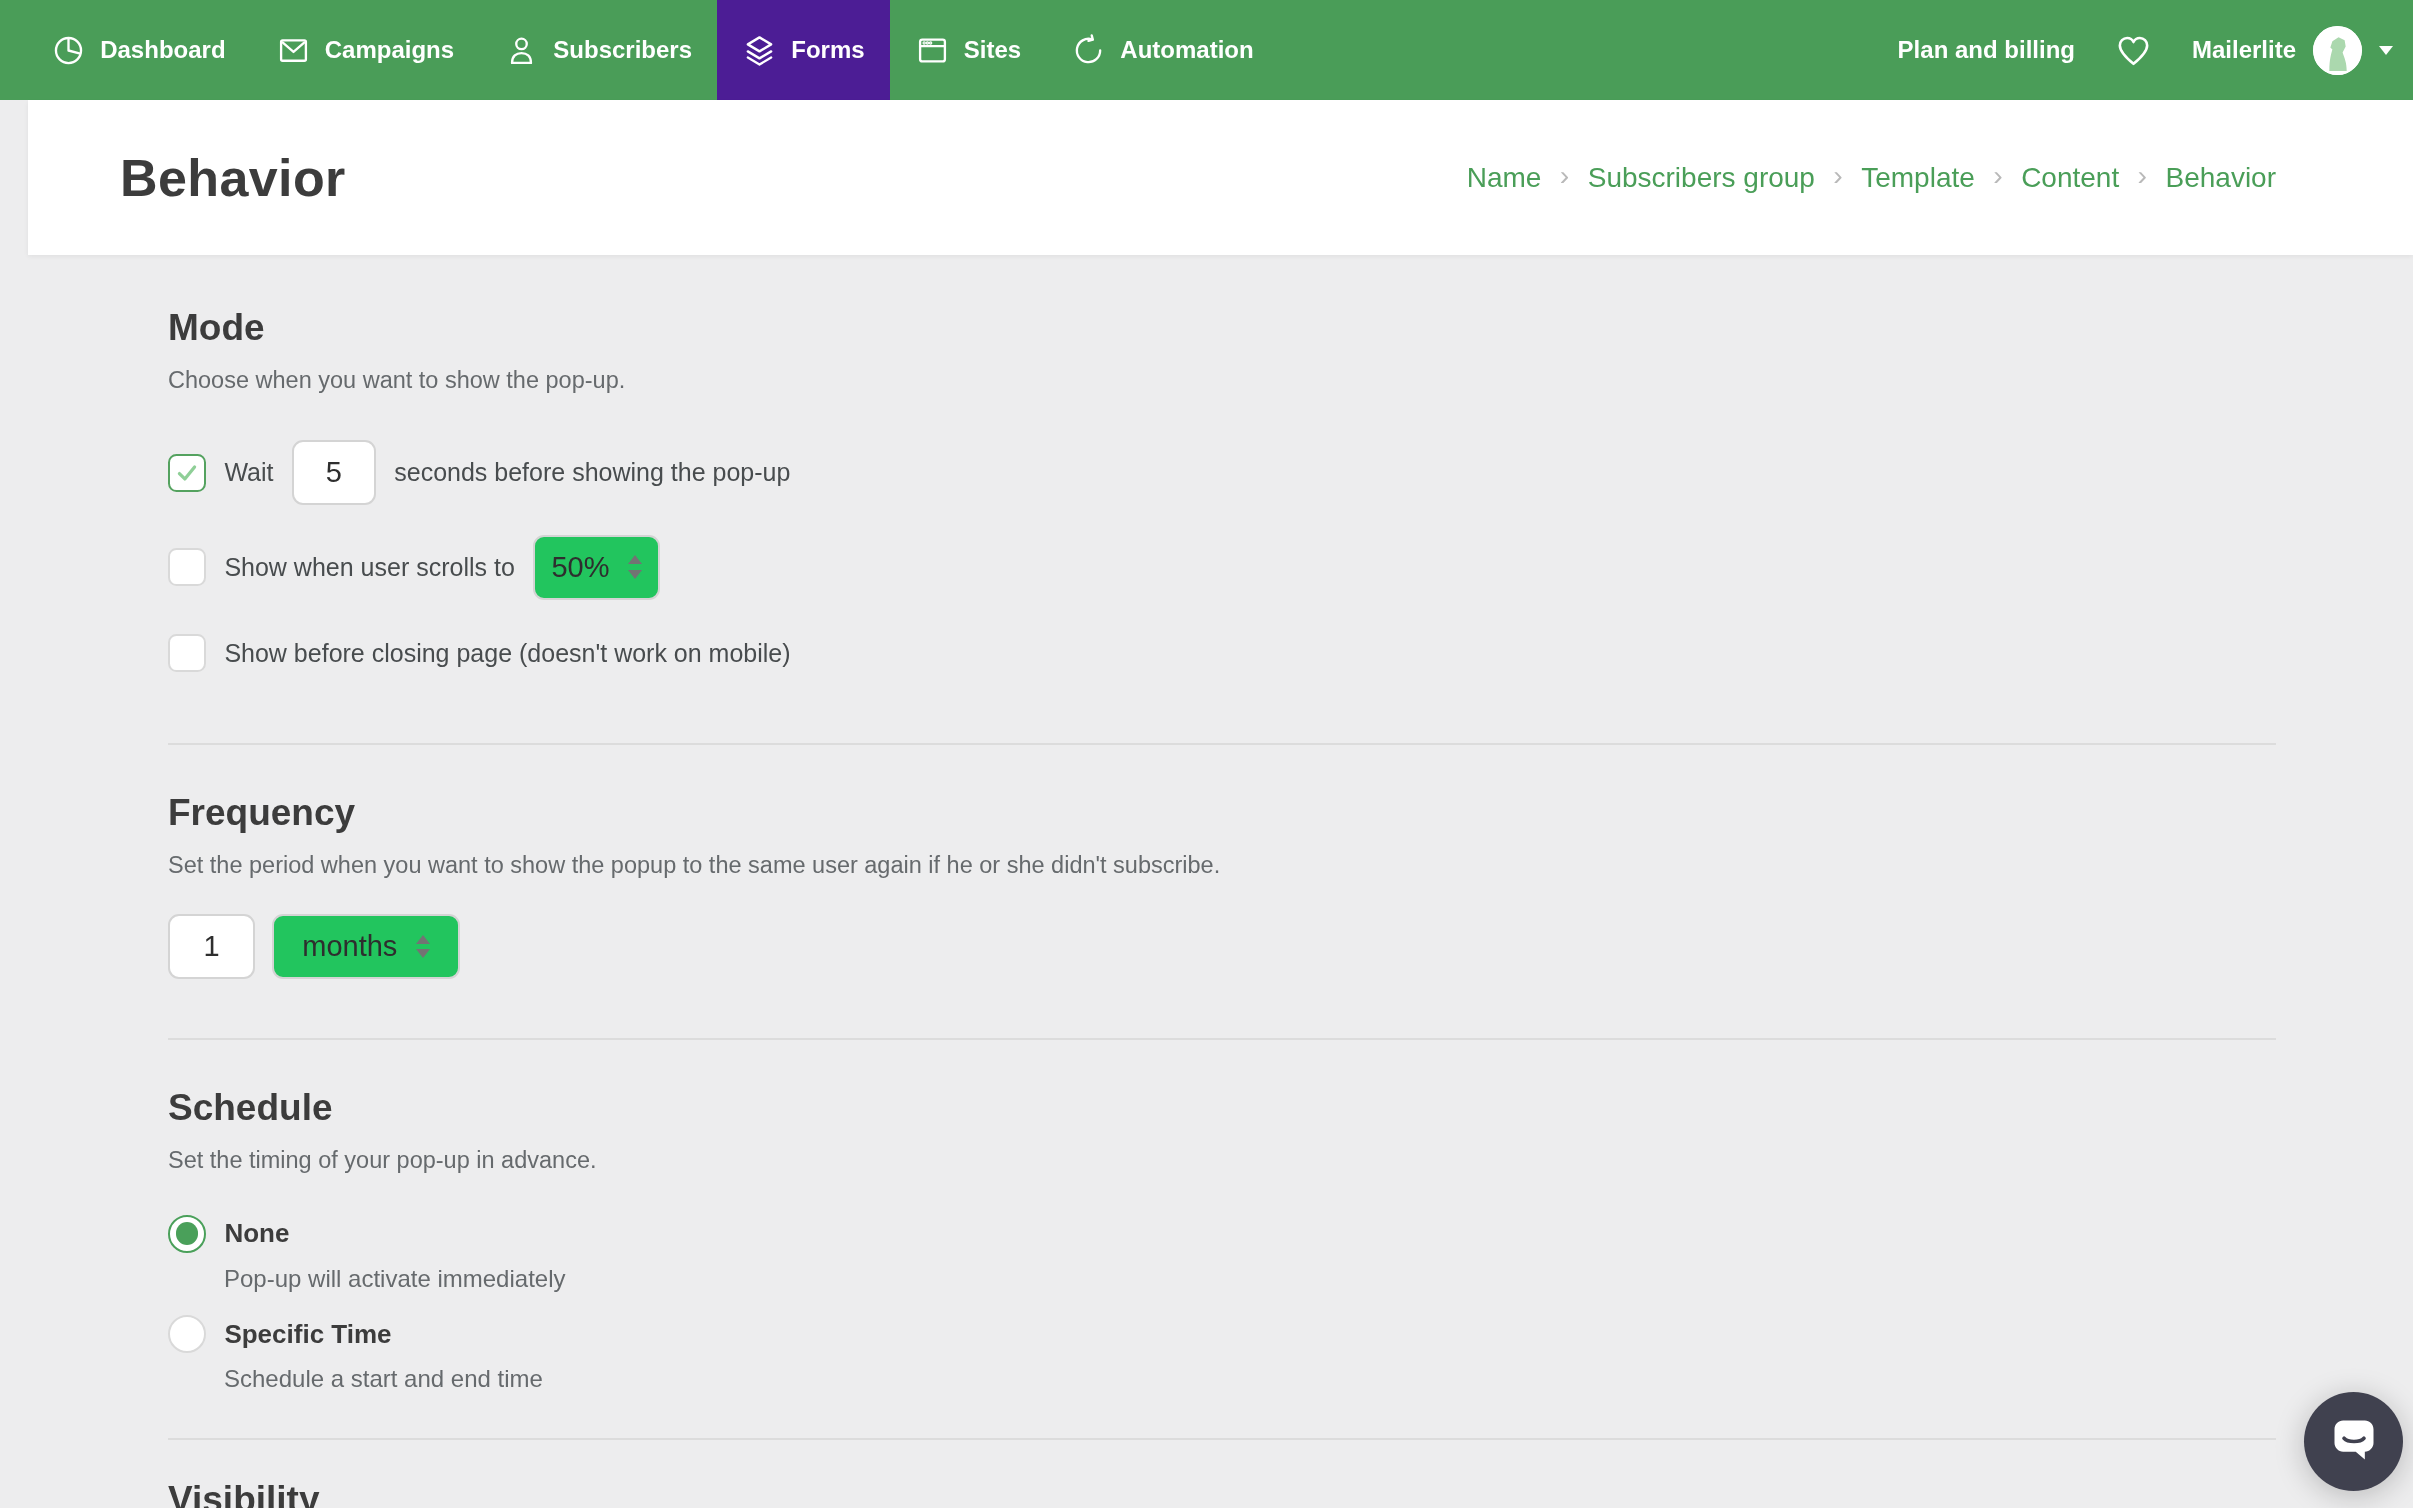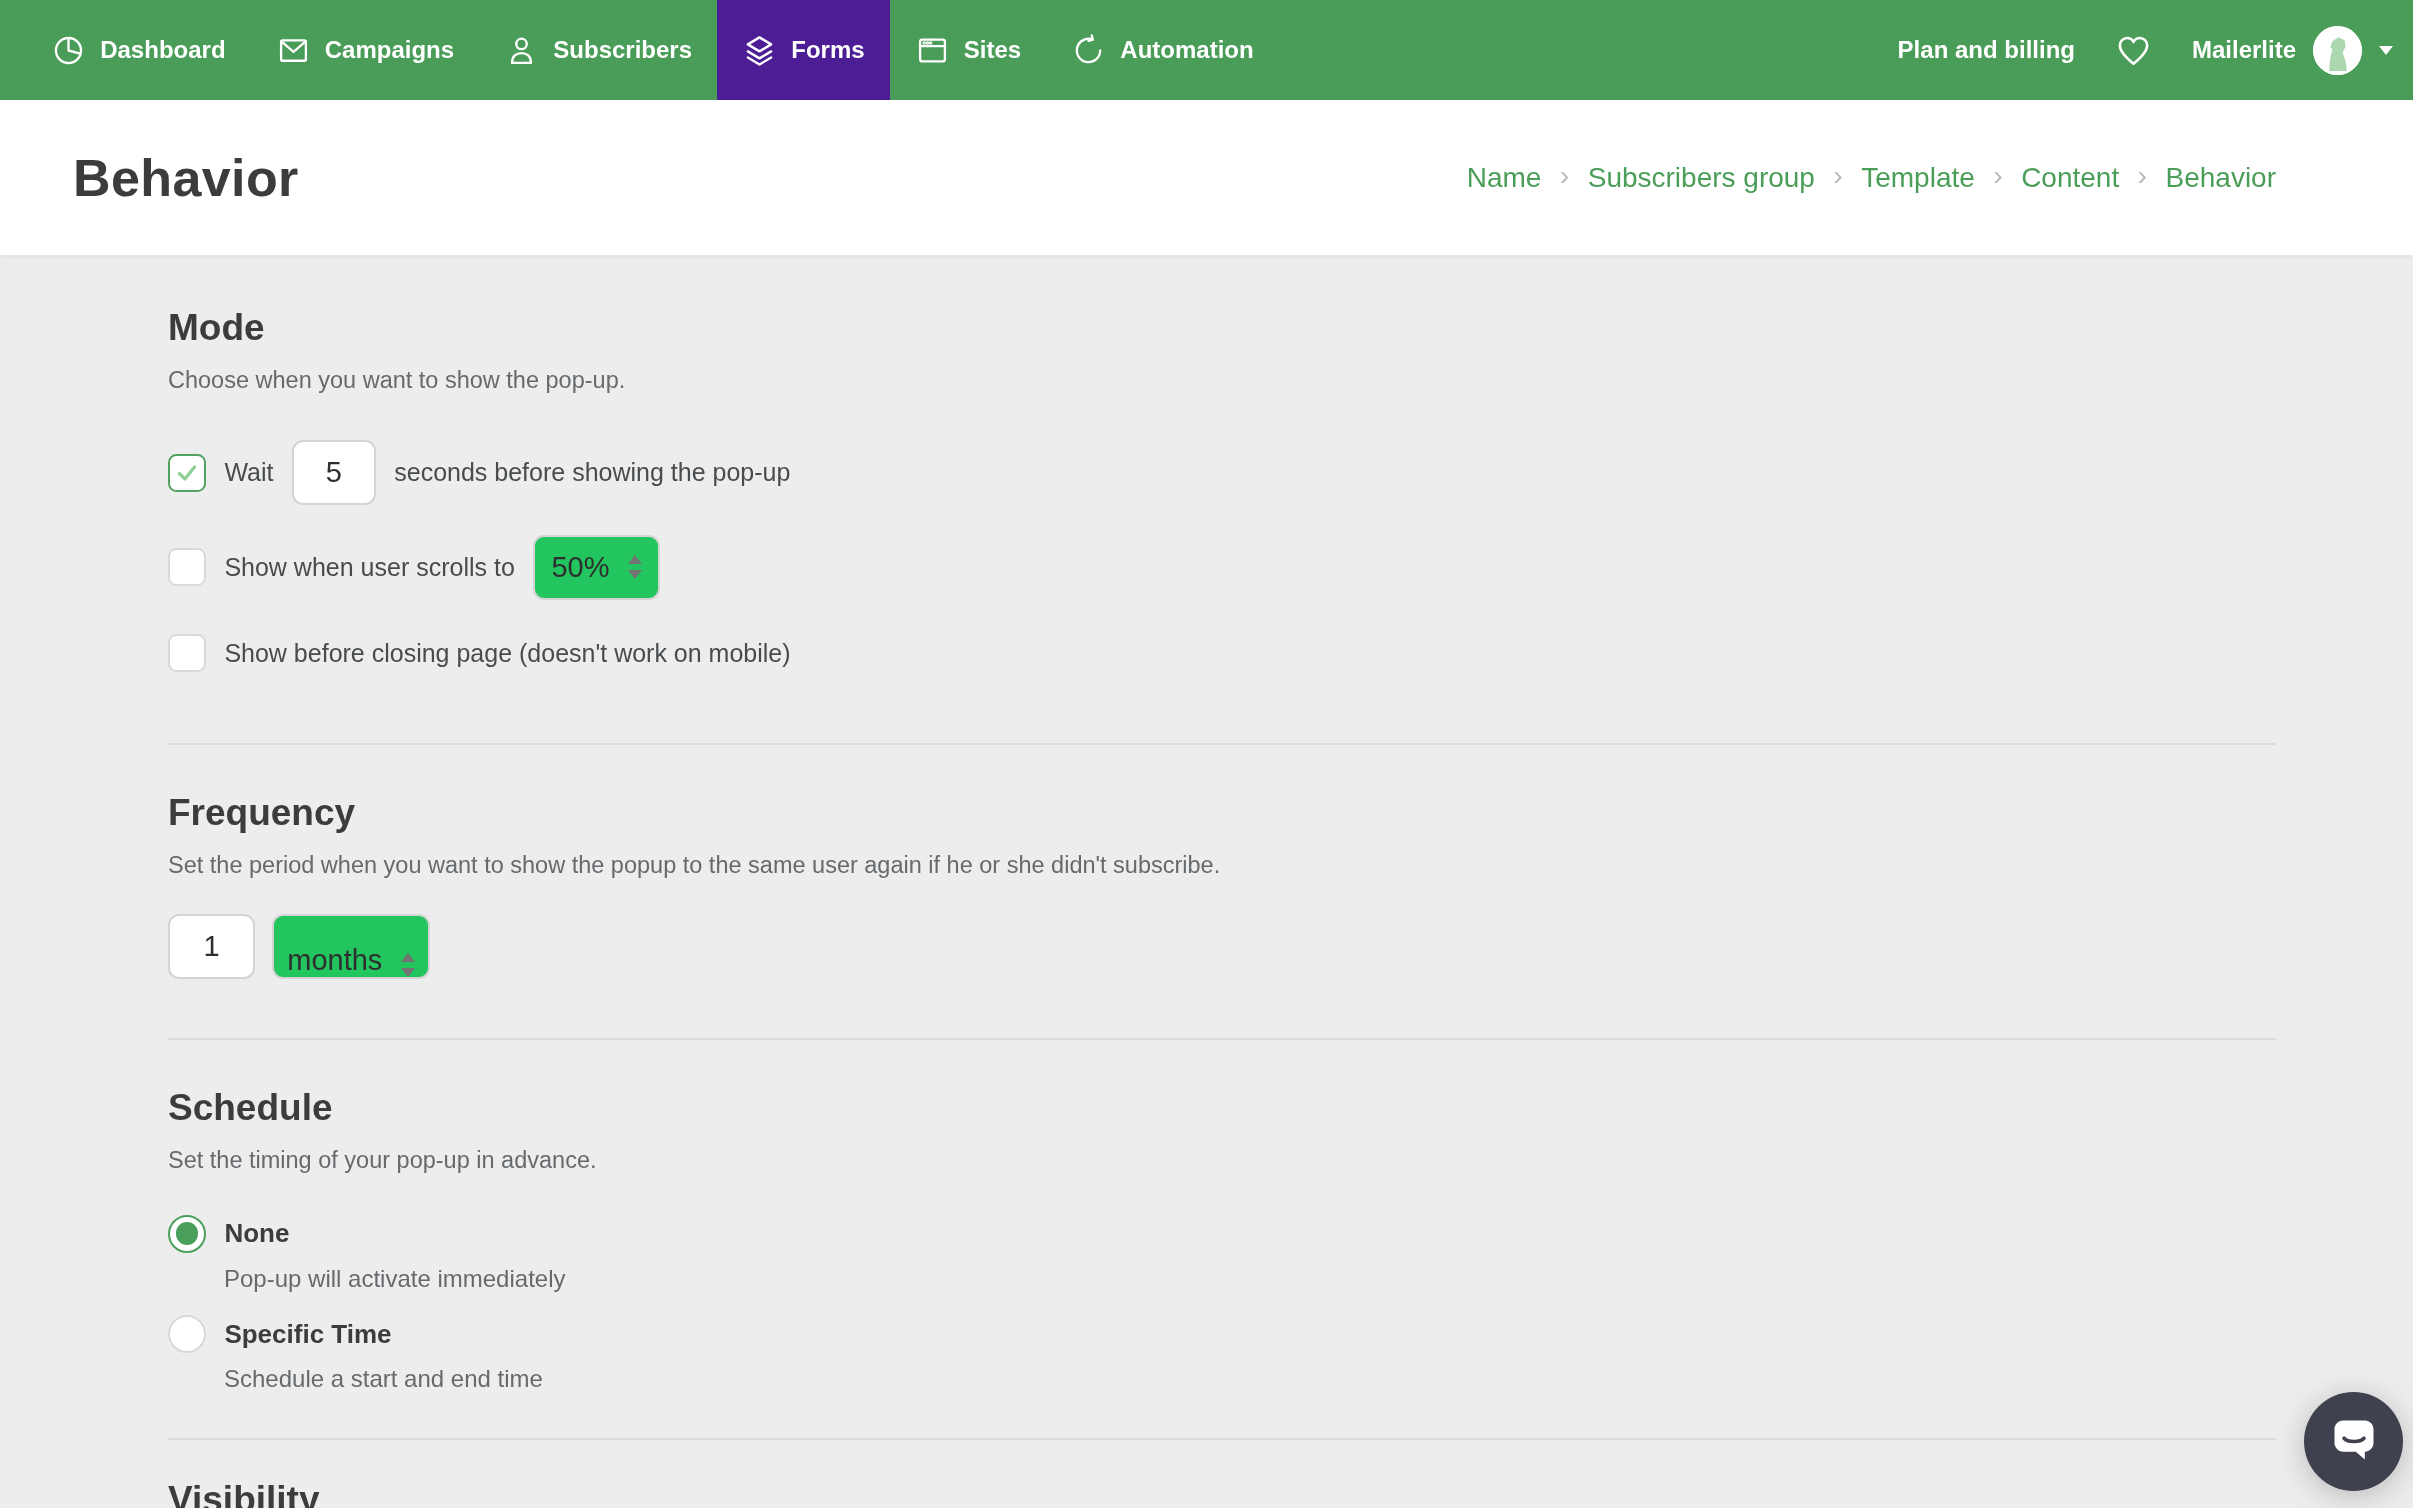--- a/index.html
+++ b/index.html
@@ -38,23 +38,23 @@
   .caret-down {
     width: 0; height: 0;
     border-left: 7.5px solid transparent; border-right: 7.5px solid transparent;
     border-top: 9.2px solid #ffffff;
   }
 
   
   .page-header {
     height: 155px; background: #ffffff;
     display: flex; align-items: center; justify-content: space-between;
-    padding: 0 137px 0 73px;
+    padding: 0 137px 0 92px;
     box-shadow: 0 1.7px 5px rgba(0,0,0,0.06);
-    position: relative; z-index: 2;
+    position: relative; z-index: 2; margin-left: 28px;
   }
   .page-title { font-size: 52px; font-weight: bold; color: #3c3c3c; letter-spacing: 0.4px; }
   .breadcrumb { display: flex; align-items: center; }
   .crumb { color: #4a9e58; font-size: 28px; cursor: pointer; text-decoration: none; }
   .crumb-sep {
     color: #b9b9b9; font-size: 28.5px; line-height: 1;
     margin: 0 18.4px; transform: translateY(-2.5px);
   }
 
   
@@ -86,21 +86,21 @@
     font-family: "Liberation Sans", sans-serif;
     outline: none;
   }
   .select-box {
     height: 65px; border: 2.5px solid #d4d4d4; border-radius: 11px;
     background: #22c55e; cursor: pointer;
     display: inline-flex; align-items: center; justify-content: center; gap: 18.4px;
     font-size: 29px; color: #2e2e2e;
   }
   .select-50 { width: 127px; }
-  .select-months { width: 158px; align-items: flex-end; }
+  .select-months { width: 188px; }
   .stepper { display: flex; flex-direction: column; gap: 5.9px; }
   .step-up {
     width: 0; height: 0;
     border-left: 7.5px solid transparent; border-right: 7.5px solid transparent;
     border-bottom: 9.2px solid #737373;
   }
   .step-down {
     width: 0; height: 0;
     border-left: 7.5px solid transparent; border-right: 7.5px solid transparent;
     border-top: 9.2px solid #737373;

